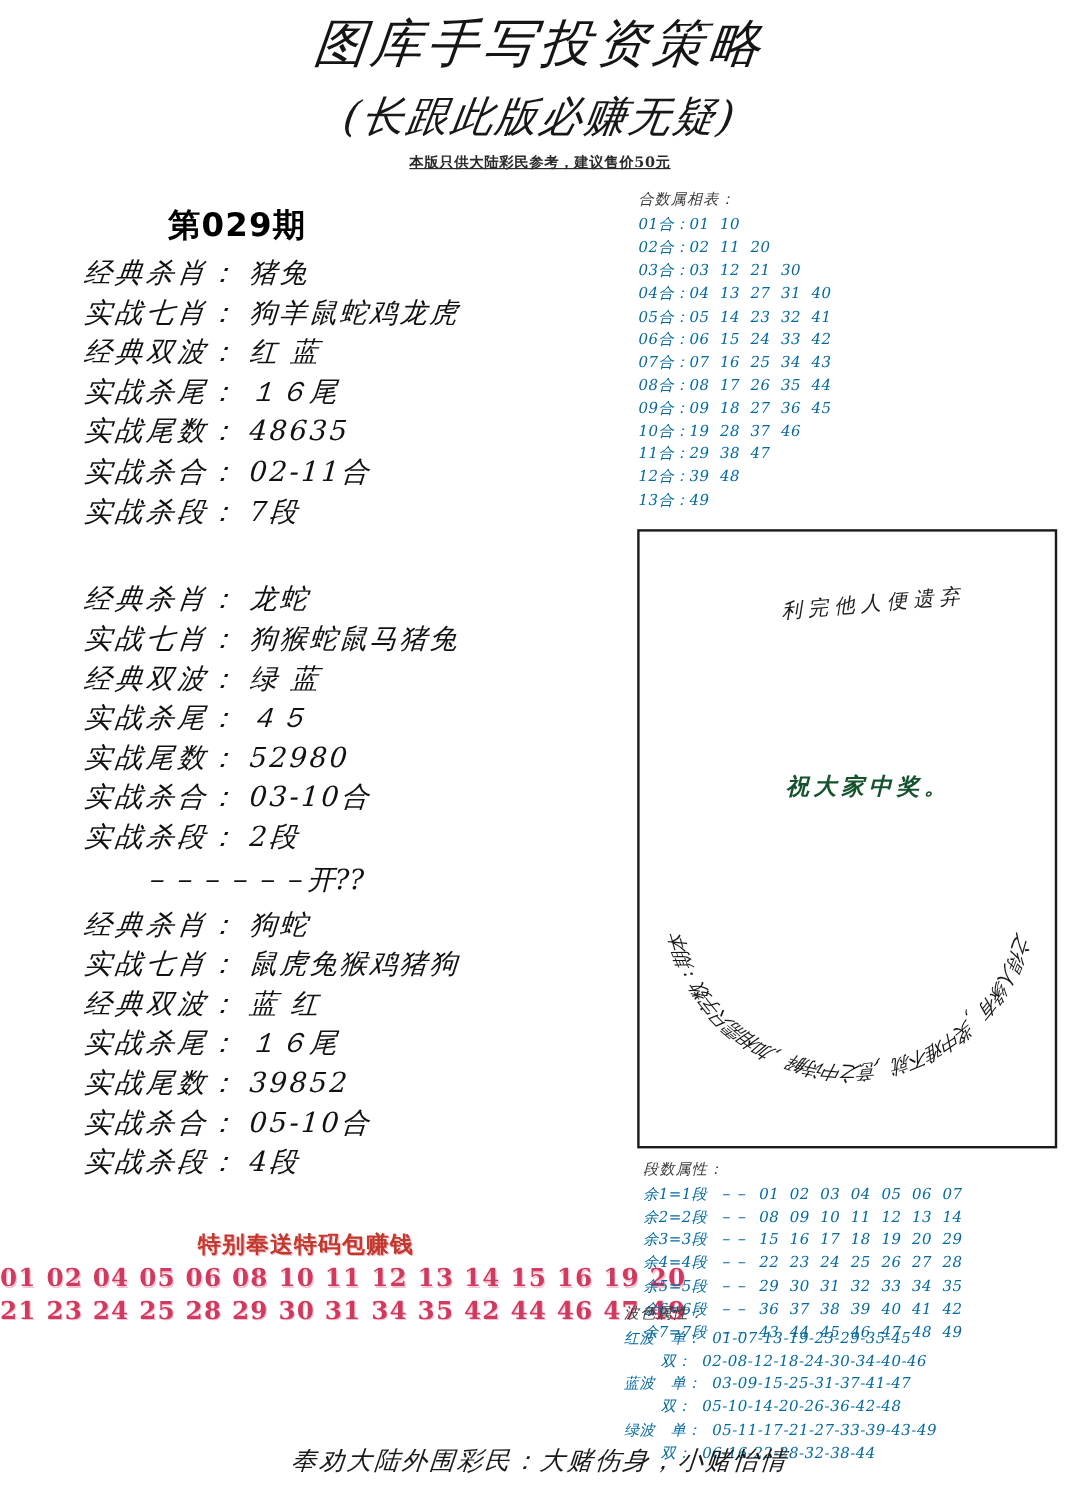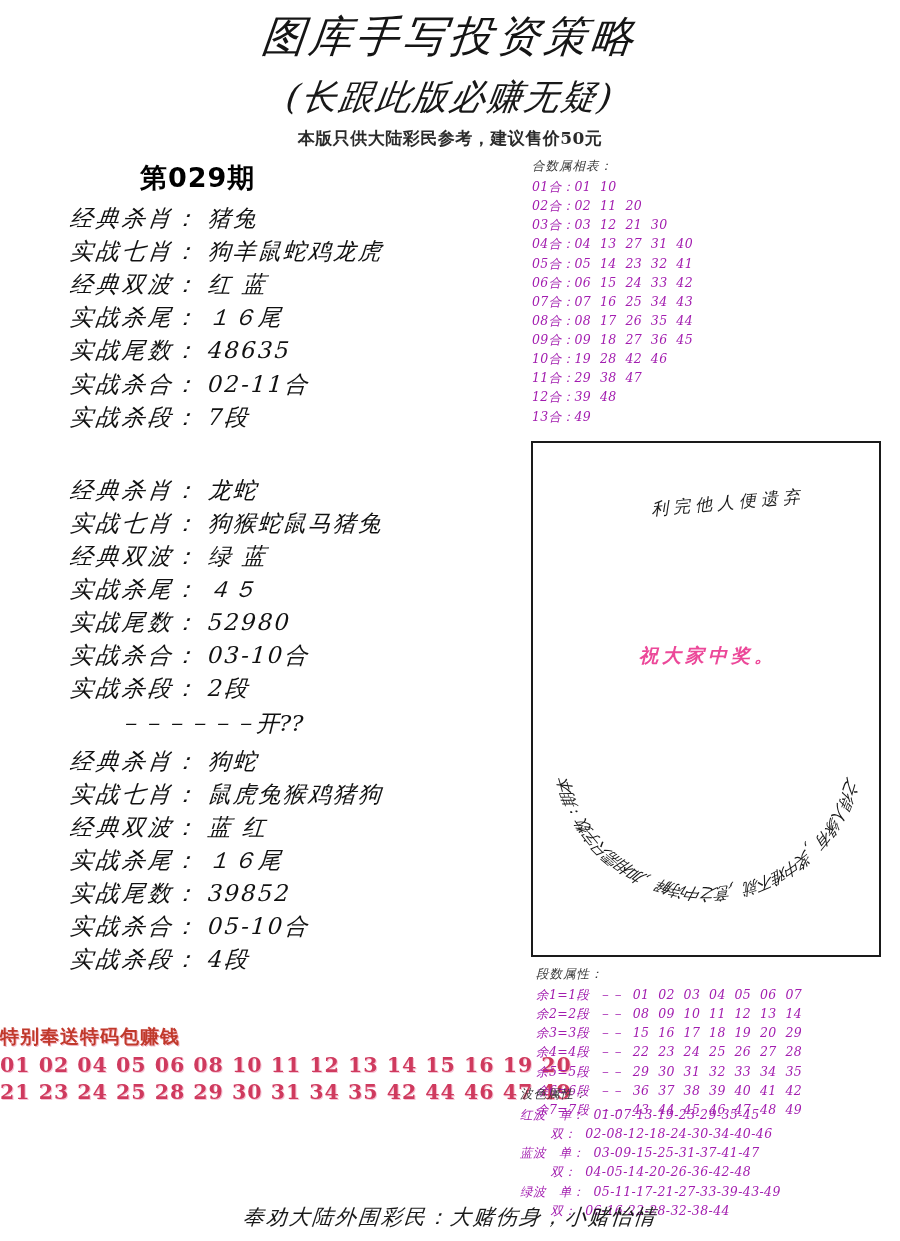--- a/index.html
+++ b/index.html
@@ -39,32 +39,33 @@
     font-size: 35px;
     letter-spacing: 2px;
     color: #181818;
     margin-top: 8px;
     font-style: italic;
     transform: skewX(-8deg);
   }
   #notice {
     text-align: center;
     font-family: "DejaVu Serif", serif;
-    font-size: 17px;
+    font-size: 12px;
     color: #2a2a2a;
     margin-top: 6px;
     letter-spacing: 0.5px;
     font-weight: bold;
+    text-decoration: underline;
   }
 
   
   #left-col {
     position: absolute;
     left: 0;
-    top: 160px;
+    top: 170px;
     width: 520px;
   }
   #issue-label {
     font-family: "DejaVu Sans", sans-serif;
     font-size: 27px;
     font-weight: bold;
     color: #000;
     margin-left: 140px;
     letter-spacing: 1px;
   }
@@ -107,20 +108,21 @@
     margin-top: 2px;
   }
   .block-gap { height: 34px; }
 
   
   #bonus {
     position: absolute;
     left: 0;
     top: 1024px;
     width: 510px;
+    text-align: center;
   }
   #bonus-title {
     font-family: "DejaVu Sans", sans-serif;
     font-size: 19px;
     font-weight: bold;
     letter-spacing: 1px;
     color: #c0392b;
     text-shadow: 1px 1px 0 #f4b8c8;
   }
   .bonus-nums {
@@ -146,21 +148,21 @@
     font-size: 12.5px;
     font-style: italic;
     color: #3a3a3a;
     letter-spacing: 1px;
     margin-bottom: 2px;
   }
   .mini-row {
     font-family: "DejaVu Serif", serif;
     font-size: 12.5px;
     font-style: italic;
-    color: #a21caf;
+    color: #0369a1;
     line-height: 1.53;
     white-space: pre;
     letter-spacing: 0.4px;
   }
 
   
   #hand-box {
     position: absolute;
     left: 531px;
     top: 441px;
@@ -195,29 +197,29 @@
     font-family: "DejaVu Serif", serif;
     font-size: 16px;
     font-style: italic;
     font-weight: 500;
     color: #171717;
     transform-origin: center center;
     white-space: pre;
   }
   #hand-line-3 {
     position: absolute;
-    left: 0; top: 200px;
+    left: 16px; top: 200px;
     width: 350px;
     text-align: center;
     font-family: "DejaVu Serif", serif;
     font-size: 19px;
     font-weight: bold;
     font-style: italic;
     letter-spacing: 4px;
-    color: #ec4899;
+    color: #14532d;
   }
 
   
   #footer {
     position: absolute;
     left: 0;
     top: 1203px;
     width: 900px;
     text-align: center;
     font-family: "DejaVu Serif", serif;
@@ -348,21 +350,21 @@
   <div id="sum-rows">
       <div class="mini-row">01合：01  10</div>
       <div class="mini-row">02合：02  11  20</div>
       <div class="mini-row">03合：03  12  21  30</div>
       <div class="mini-row">04合：04  13  27  31  40</div>
       <div class="mini-row">05合：05  14  23  32  41</div>
       <div class="mini-row">06合：06  15  24  33  42</div>
       <div class="mini-row">07合：07  16  25  34  43</div>
       <div class="mini-row">08合：08  17  26  35  44</div>
       <div class="mini-row">09合：09  18  27  36  45</div>
-      <div class="mini-row">10合：19  28  42  46</div>
+      <div class="mini-row">10合：19  28  37  46</div>
       <div class="mini-row">11合：29  38  47</div>
       <div class="mini-row">12合：39  48</div>
       <div class="mini-row">13合：49</div>
     </div>
 </div>
 
 <div id="hand-box">
   <div id="hand-line-1">利完他人便遗弃</div>
   <div id="arc-wrap">
       <span class="arc-ch" style="left: 24.7333px; top: 240.794px; transform: rotate(-106deg) skewX(-8deg);">本</span>
@@ -408,19 +410,19 @@
       <div class="mini-row">余7=7段  －－  43  44  45  46  47  48  49</div>
     </div>
 </div>
 
 <div id="wave-col" style="position:absolute;left:520px;top:1086px;width:368px;">
   <div class="mini-head">波色属性：</div>
   <div id="wave-rows">
       <div class="mini-row">红波   单：  01-07-13-19-23-29-35-45</div>
       <div class="mini-row">       双：  02-08-12-18-24-30-34-40-46</div>
       <div class="mini-row">蓝波   单：  03-09-15-25-31-37-41-47</div>
-      <div class="mini-row">       双：  04-05-14-20-26-36-42-48</div>
+      <div class="mini-row">       双：  05-10-14-20-26-36-42-48</div>
       <div class="mini-row">绿波   单：  05-11-17-21-27-33-39-43-49</div>
       <div class="mini-row">       双：  06-16-22-28-32-38-44</div>
     </div>
 </div>
 
 <div id="footer">奉劝大陆外围彩民：大赌伤身，小赌怡情</div>
 
 </body></html>

